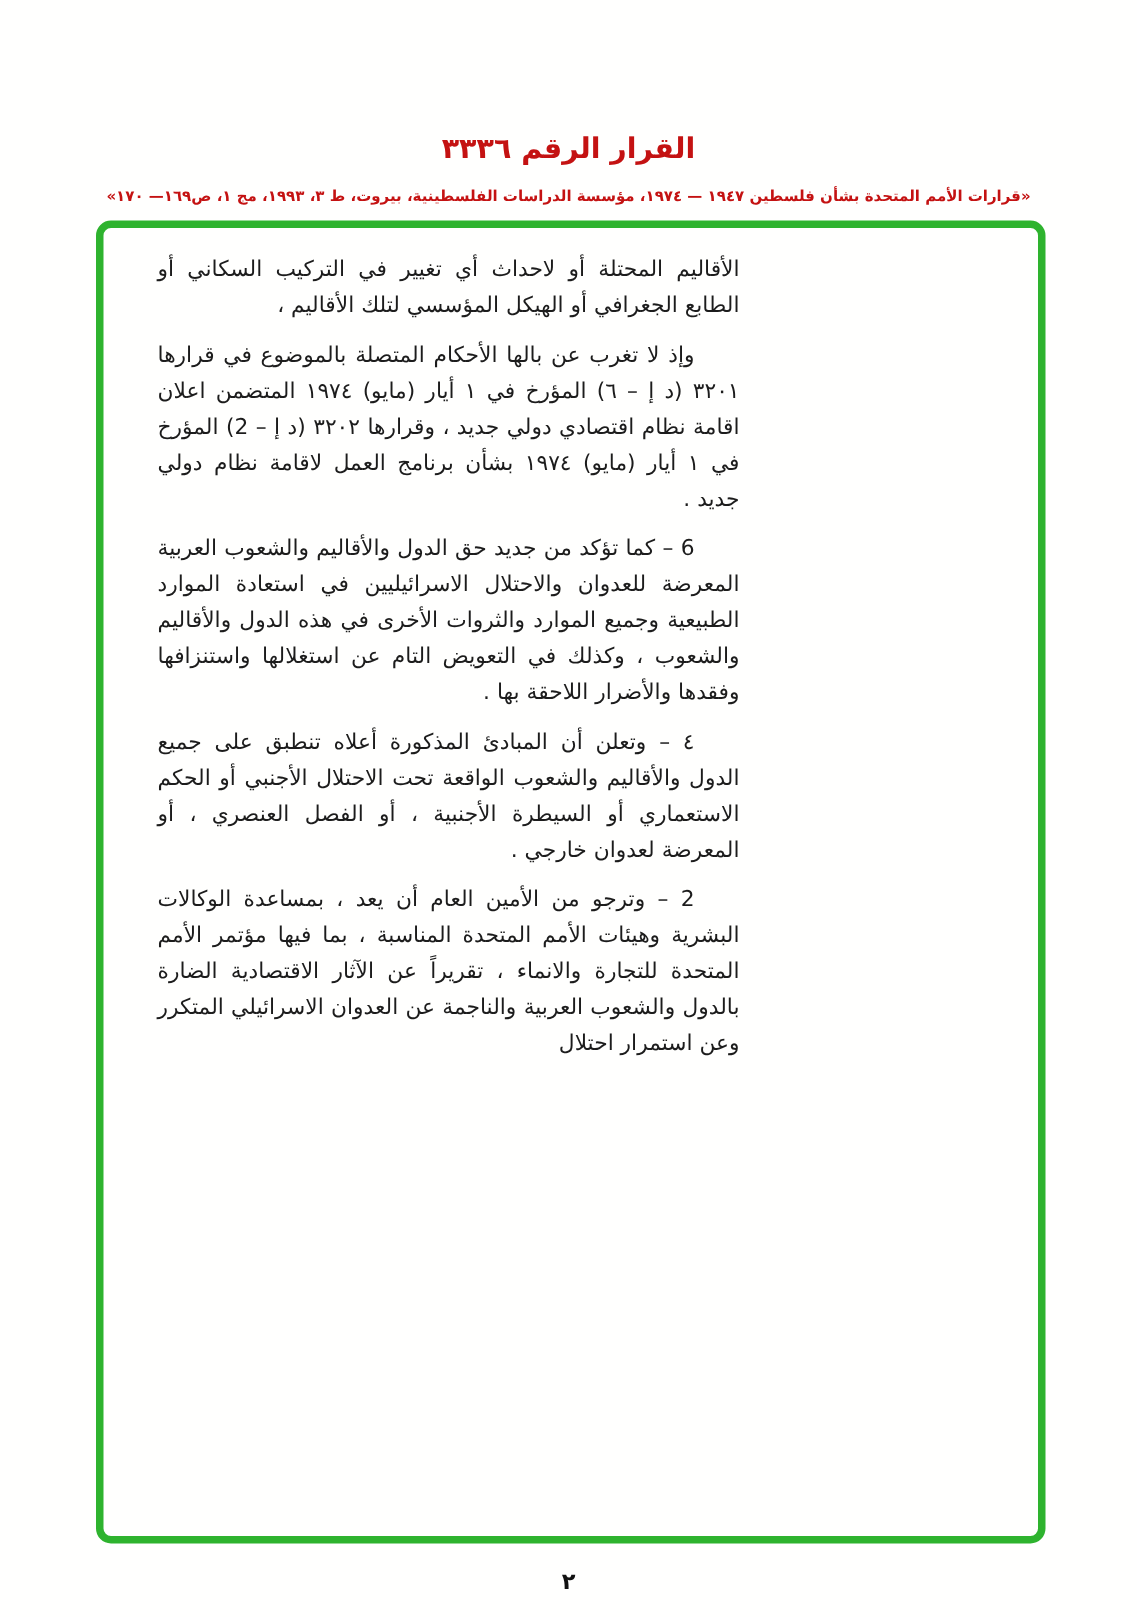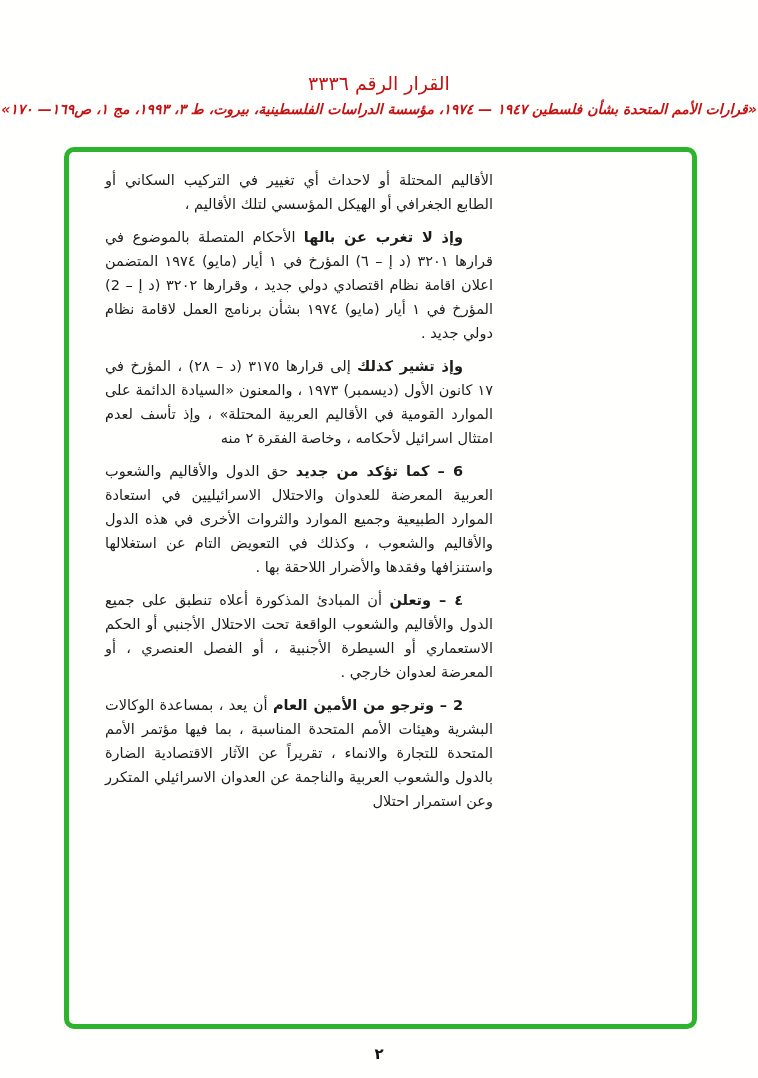--- a/index.html
+++ b/index.html
@@ -16,32 +16,31 @@
 
   .doc-header {
     position: absolute;
     top: 72px;
     left: 0;
     right: 0;
     text-align: center;
     direction: rtl;
   }
   .doc-title {
-    margin: 0;
+    margin: 16px;
     color: var(--accent-red, #c41212);
     font-size: 19px;
-    font-weight: normal;
+    font-weight: bold;
   }
   .doc-source {
     margin-top: 7px;
     color: var(--accent-red, #c41212);
-    font-size: 14px;
+    font-size: 10px;
     font-weight: bold;
     direction: rtl;
-    font-style: italic;
   }
 
   .green-box {
     position: absolute;
     left: 64px;
     top: 147px;
     width: 633px;
     height: 882px;
     box-sizing: border-box;
     border: 5px solid var(--border-green, #2eb32e);
@@ -57,21 +56,21 @@
     width: 400px;
     direction: rtl;
     text-align: justify;
     color: var(--text-ink, #1c1c1c);
     font-size: 14.5px;
     line-height: 24px;
   }
 
   .para { margin: 0 0 9px 12px; text-indent: 30px; }
   .para.no-indent { text-indent: 0; }
-  .lead { font-weight: bold; }
+  .lead { font-weight: normal; }
 
   .doc-footer {
     position: absolute;
     left: 0;
     right: 0;
     top: 1044px;
     text-align: center;
   }
   .page-num {
     font-weight: bold;
@@ -89,21 +88,20 @@
     <div class="doc-source">«قرارات الأمم المتحدة بشأن فلسطين ١٩٤٧ — ١٩٧٤، مؤسسة الدراسات الفلسطينية، بيروت، ط ٣، ١٩٩٣، مج ١، ص١٦٩— ١٧٠»</div>
   </header>
 
   <div class="green-box">
     <div class="text-col" lang="ar">
 
       <p class="para no-indent"><span class="lead"></span> <span>الأقاليم المحتلة أو لاحداث أي تغيير في التركيب السكاني أو الطابع الجغرافي أو الهيكل المؤسسي لتلك الأقاليم ،</span></p>
 
       <p class="para"><span class="lead">وإذ لا تغرب عن بالها</span> <span>الأحكام المتصلة بالموضوع في قرارها ٣٢٠١ (د إ – ٦) المؤرخ في ١ أيار (مايو) ١٩٧٤ المتضمن اعلان اقامة نظام اقتصادي دولي جديد ، وقرارها ٣٢٠٢ (د إ – 2) المؤرخ في ١ أيار (مايو) ١٩٧٤ بشأن برنامج العمل لاقامة نظام دولي جديد .</span></p>
 
-      <p class="para"><span class="lead">وإذ تشير كذلك</span> <span>إلى قرارها ٣١٧٥ (د – ٢٨) ، المؤرخ في ١٧ كانون الأول (ديسمبر) ١٩٧٣ ، والمعنون «السيادة الدائمة على الموارد القومية في الأقاليم العربية المحتلة» ، وإذ تأسف لعدم امتثال اسرائيل لأحكامه ، وخاصة الفقرة ٢ منه</span></p>
 
 
 
       <p class="para"><span class="lead">6 – كما تؤكد من جديد</span> <span>حق الدول والأقاليم والشعوب العربية المعرضة للعدوان والاحتلال الاسرائيليين في استعادة الموارد الطبيعية وجميع الموارد والثروات الأخرى في هذه الدول والأقاليم والشعوب ، وكذلك في التعويض التام عن استغلالها واستنزافها وفقدها والأضرار اللاحقة بها .</span></p>
 
       <p class="para"><span class="lead">٤ – وتعلن</span> <span>أن المبادئ المذكورة أعلاه تنطبق على جميع الدول والأقاليم والشعوب الواقعة تحت الاحتلال الأجنبي أو الحكم الاستعماري أو السيطرة الأجنبية ، أو الفصل العنصري ، أو المعرضة لعدوان خارجي .</span></p>
 
       <p class="para"><span class="lead">2 – وترجو من الأمين العام</span> <span>أن يعد ، بمساعدة الوكالات البشرية وهيئات الأمم المتحدة المناسبة ، بما فيها مؤتمر الأمم المتحدة للتجارة والانماء ، تقريراً عن الآثار الاقتصادية الضارة بالدول والشعوب العربية والناجمة عن العدوان الاسرائيلي المتكرر وعن استمرار احتلال</span></p>
 
     </div>

